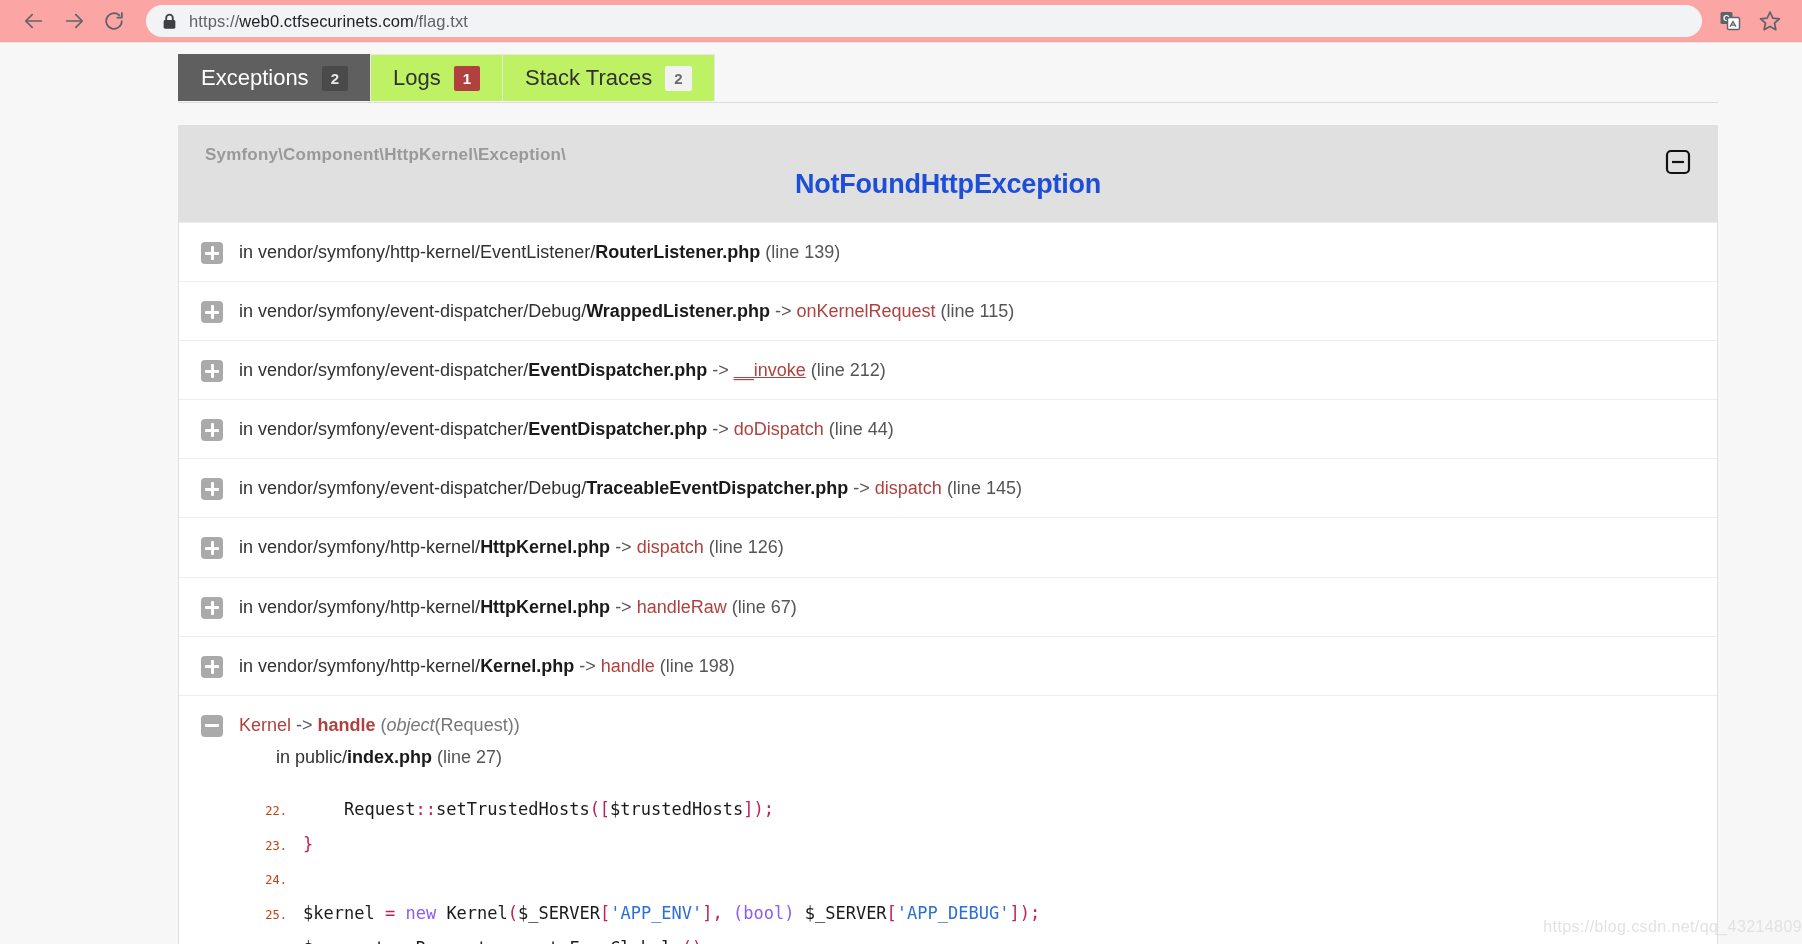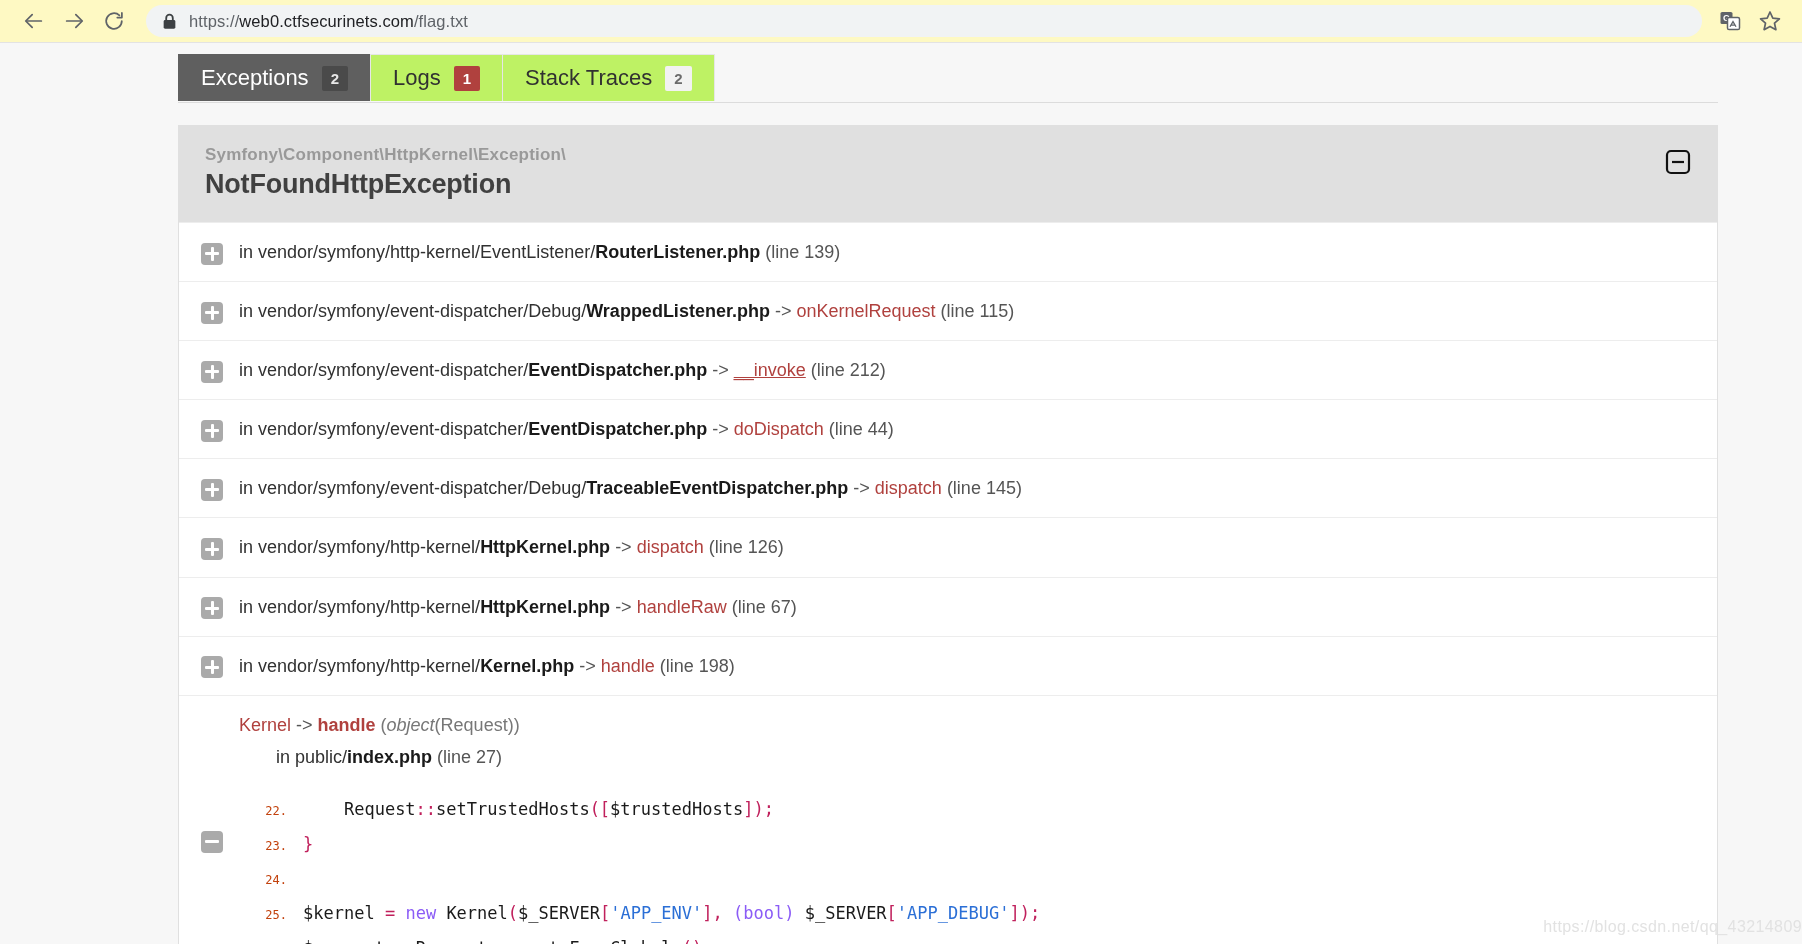--- a/index.html
+++ b/index.html
@@ -7,21 +7,21 @@
     margin: 0; padding: 0;
     width: 1802px; height: 944px;
     overflow: hidden;
     background: #ffffff;
     font-family: "Liberation Sans", sans-serif;
   }
 
   
   #browser-chrome {
     height: 42px;
-    background: #fef9c3;
+    background: #fca5a5;
     display: flex;
     align-items: center;
     padding: 12px 14px;
     position: relative;
   }
   .nav-btn {
     width: 40px; height: 40px;
     display: flex; align-items: center; justify-content: center;
     color: #5f6368;
     flex: 0 0 auto;
@@ -122,35 +122,36 @@
   #exception-namespace {
     font-size: 17px;
     font-weight: bold;
     color: #999999;
     letter-spacing: 0.2px;
     margin-bottom: 4px;
   }
   #exception-class {
     font-size: 27px;
     font-weight: bold;
-    color: #404040;
+    color: #1d4ed8;
     letter-spacing: -0.2px;
+    text-align: center;
   }
   #header-toggle {
     position: absolute;
     right: 26px;
     top: 24px;
     width: 26px; height: 26px;
     cursor: pointer;
   }
 
   
   .trace-row {
     display: flex;
-    align-items: center;
+    align-items: flex-start;
     gap: 16px;
     padding: 16px 26px 16px 22px;
     border-top: 1px solid #ededed;
     font-size: 18px;
     line-height: 1.45;
     color: #313131;
   }
   .trace-row:first-child { border-top: 1px solid #e2e2e2; }
   .toggle-icon {
     flex: 0 0 auto;

